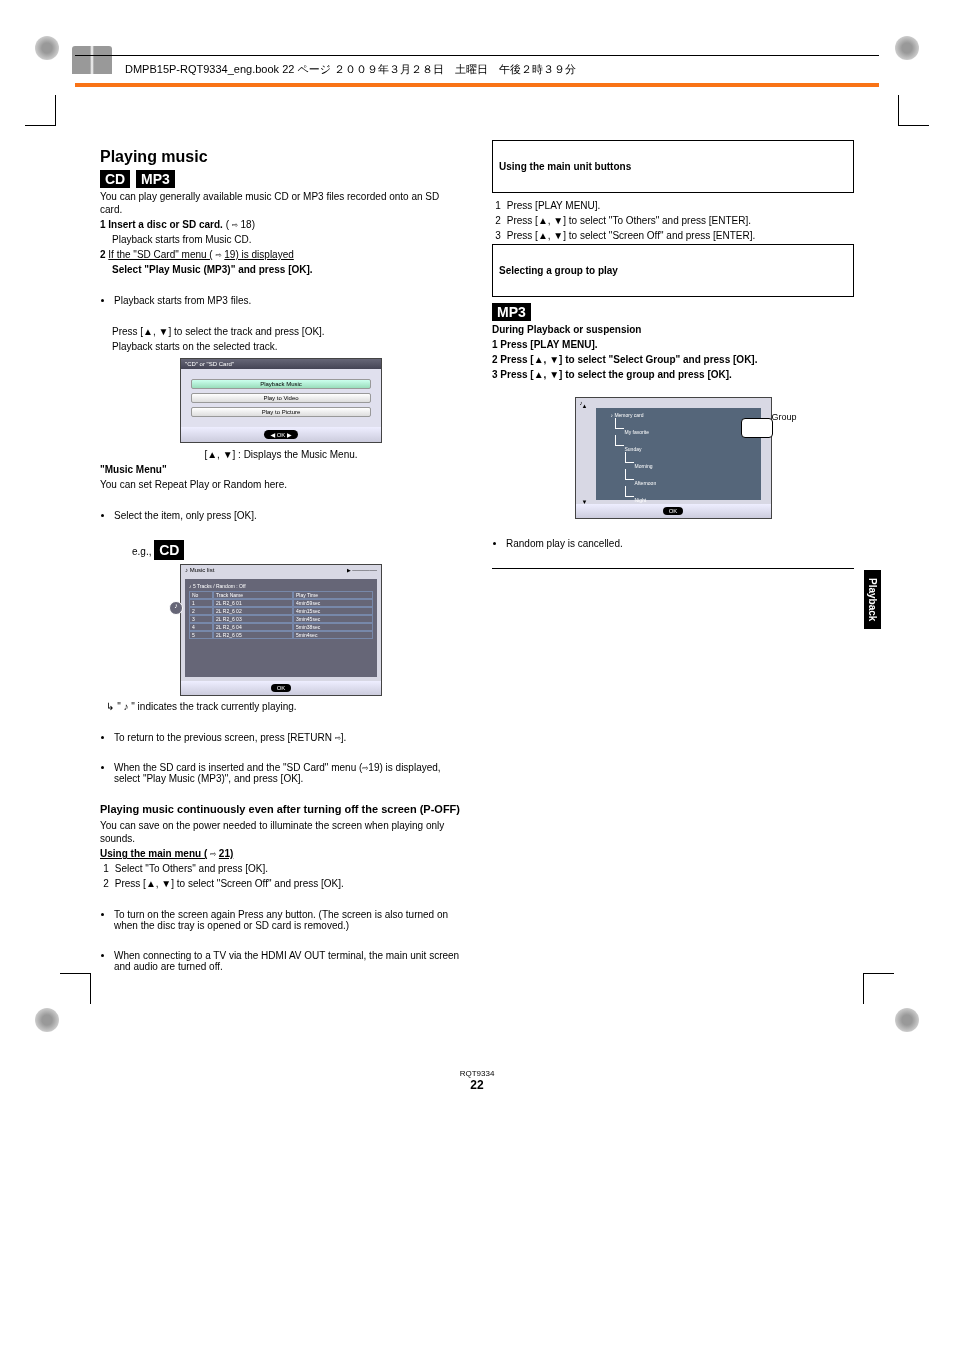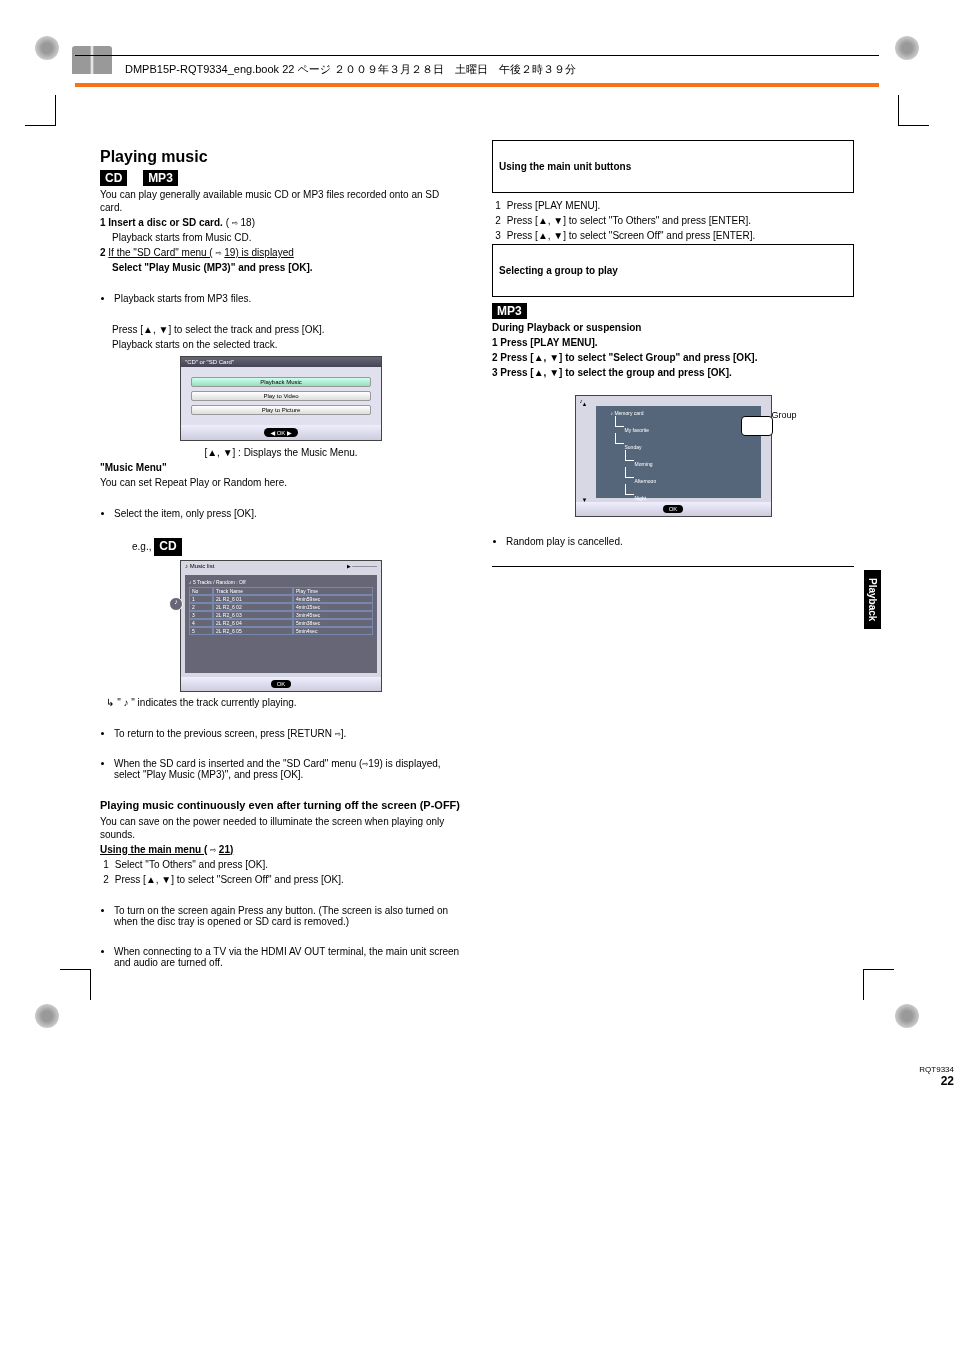--- a/index.html
+++ b/index.html
@@ -51,24 +51,24 @@
   display: flex;
   gap: 30px;
 }
 .col {
   flex: 1;
 }
 .badge {
   display: inline-block;
   background: #000;
   color: #fff;
-  font-size: 12px;
+  font-size: 14px;
   font-weight: bold;
   padding: 1px 5px;
-  margin-right: 13px;
+  margin-right: 3px;
 }
 h4 {
   font-size: 11px;
   font-weight: bold;
   margin: 8px 0 4px 0;
 }
 .subtitle {
   font-size: 16px;
   font-weight: bold;
 }
@@ -226,21 +226,21 @@
   font-size: 10px;
   text-align: center;
 }
 .under {
   text-decoration: underline;
 }
 .arrow {
   font-family: monospace;
 }
 .page-num {
-  text-align: right;
+  text-align: center;
   margin-top: 16px;
 }
 .col-right {
   position: relative;
 }
 </style>
 </head>
 <body>
 
 <div class="crop-icon" style="top:36px;left:35px;"></div>

